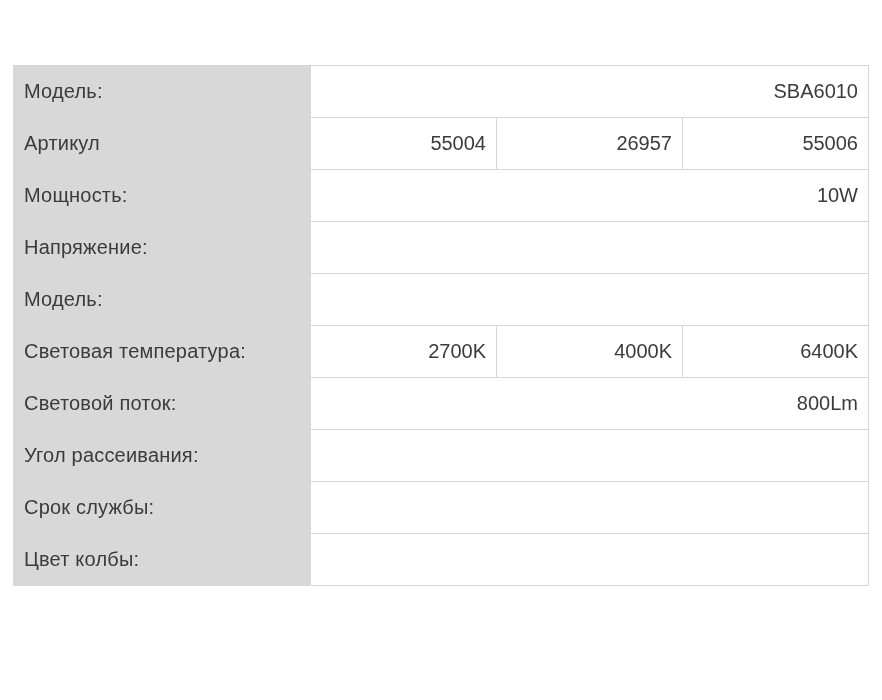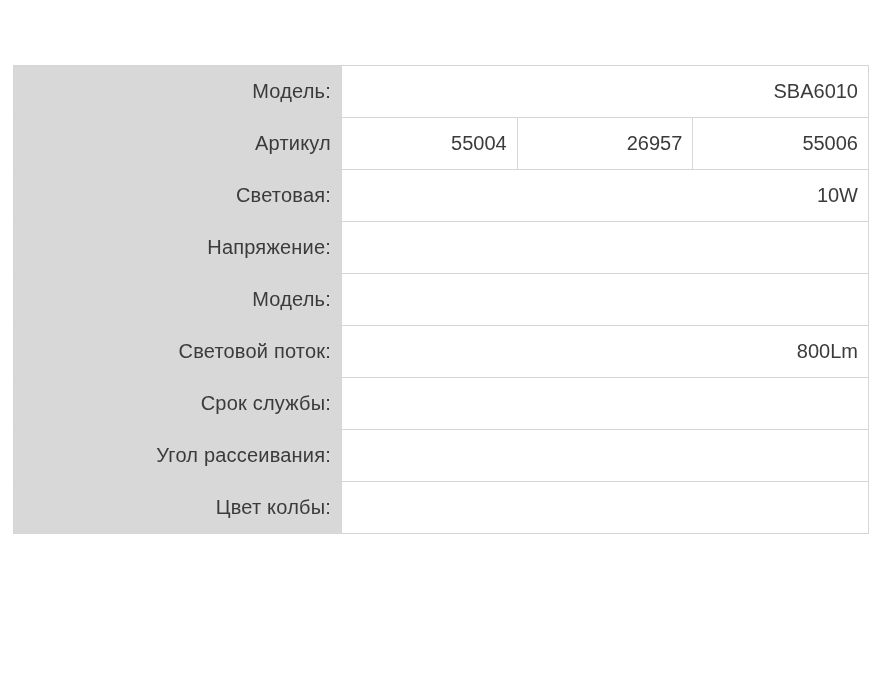--- a/index.html
+++ b/index.html
@@ -35,24 +35,24 @@
     border: 1px solid #d6d6d6;
     height: 52px;
     padding: 0 10px;
     box-sizing: border-box;
     font-size: 20px;
     color: #3b3b3b;
     font-weight: 400;
     vertical-align: middle;
   }
   td.label-cell {
-    width: 328px;
+    width: 297px;
     background: #d8d8d8;
     color: #3d3d3d;
-    text-align: right;
+    text-align: left;
     border-color: #cccccc;
     font-size: 20px;
     letter-spacing: 0.2px;
   }
   td.value-cell {
     background: #ffffff;
     text-align: right;
     color: #3f3f3f;
   }
   td.empty-cell {
@@ -73,47 +73,53 @@
         </tr>
 
         <tr>
           <td class="label-cell">Артикул</td>
           <td class="value-cell">55004</td>
           <td class="value-cell">26957</td>
           <td class="value-cell">55006</td>
         </tr>
 
         <tr>
-          <td class="label-cell">Световая:</td>
+          <td class="label-cell">Мощность:</td>
           <td class="value-cell" colspan="3">10W</td>
         </tr>
 
         <tr>
           <td class="label-cell">Напряжение:</td>
           <td class="value-cell empty-cell" colspan="3"></td>
         </tr>
 
         <tr>
           <td class="label-cell">Модель:</td>
           <td class="value-cell empty-cell" colspan="3"></td>
         </tr>
 
+        <tr>
+          <td class="label-cell">Световая температура:</td>
+          <td class="value-cell">2700K</td>
+          <td class="value-cell">4000K</td>
+          <td class="value-cell">6400K</td>
+        </tr>
 
         <tr>
           <td class="label-cell">Световой поток:</td>
           <td class="value-cell" colspan="3">800Lm</td>
         </tr>
 
         <tr>
-          <td class="label-cell">Срок службы:</td>
+          <td class="label-cell">Угол рассеивания:</td>
           <td class="value-cell empty-cell" colspan="3"></td>
         </tr>
 
         <tr>
-          <td class="label-cell">Угол рассеивания:</td>
+          <td class="label-cell">Срок службы:</td>
           <td class="value-cell empty-cell" colspan="3"></td>
         </tr>
 
         <tr>
           <td class="label-cell">Цвет колбы:</td>
           <td class="value-cell empty-cell" colspan="3"></td>
         </tr>
 
 
       </tbody>

